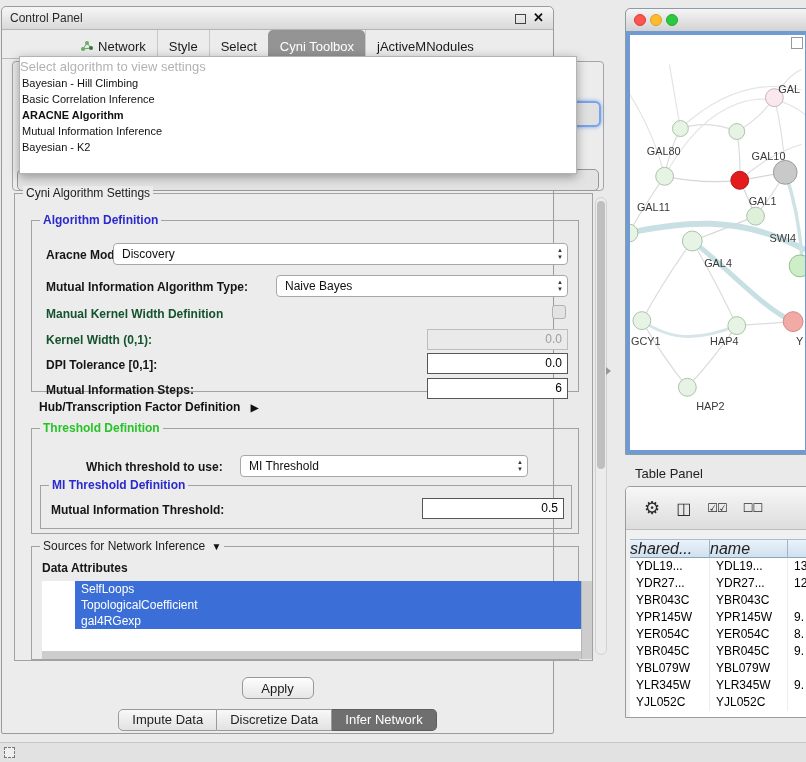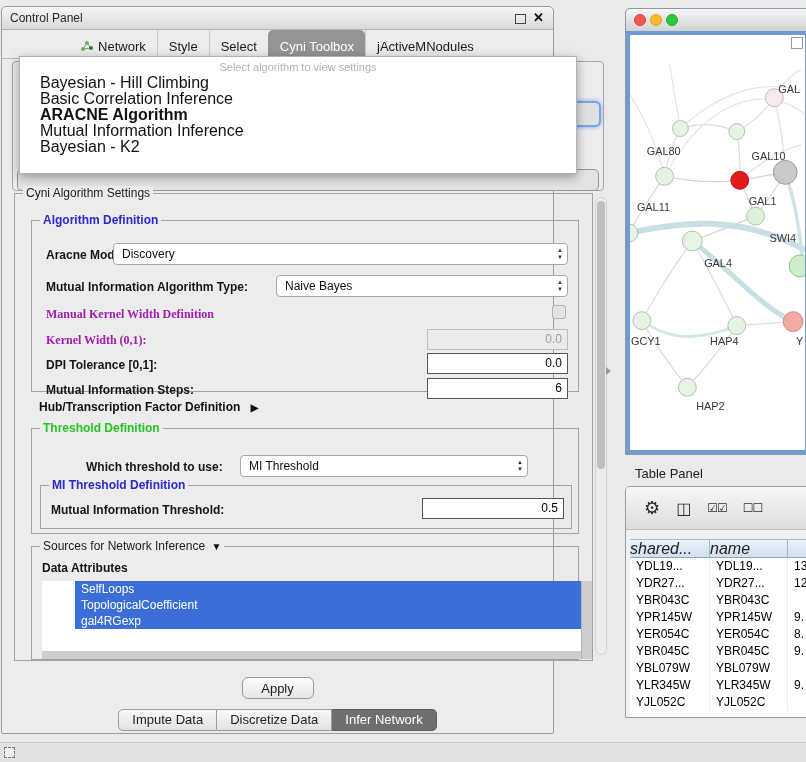--- a/index.html
+++ b/index.html
@@ -26,33 +26,33 @@
   .under-box{position:absolute;left:10px;top:54px;width:592px;height:130px;background:#ececec;
     border:1px solid #a5a5a5;border-radius:4px;box-sizing:border-box;}
   .algo-combo{position:absolute;left:4px;right:4px;top:107px;height:20px;background:#e3e3e3;
     border:1px solid #979797;border-radius:5px;}
   .help-btn{position:absolute;right:2px;top:39px;width:33px;height:26px;background:#e0e0e0;
     border:2px solid #7aa4e8;border-radius:6px;box-shadow:0 0 4px #7aa4e8;box-sizing:border-box;}
 
   
   .popup{position:absolute;left:17px;top:49px;width:558px;height:118px;background:#fff;
     border:1px solid #b3b3b3;box-shadow:0 3px 10px rgba(0,0,0,.35);z-index:50;padding-top:2px;box-sizing:border-box;}
-  .popup-placeholder{height:16px;line-height:16px;text-align:center;color:#b2b2b2;font-size:11px;}
-  .popup-item{height:16px;line-height:16px;padding-left:20px;font-size:16px;color:#111;white-space:nowrap;}
+  .popup-placeholder{height:16px;line-height:16px;color:#b2b2b2;font-size:13px;}
+  .popup-item{height:16px;line-height:16px;padding-left:2px;font-size:11px;color:#111;white-space:nowrap;}
   .popup-item.bold{font-weight:bold;}
 
   
   .fieldset{position:absolute;border:1px solid #a2a2a2;border-radius:0;box-sizing:border-box;}
   .legend{position:absolute;top:-8px;left:8px;background:#ececec;padding:0 3px;font-size:12px;
     font-weight:bold;white-space:nowrap;}
   .legend.plain{font-weight:normal;color:#1c1c1c;}
   .legend.blue{color:#2a2acc;}
   .legend.green{color:#27c427;}
   .flabel{position:absolute;font-size:12px;font-weight:bold;color:#161616;white-space:nowrap;}
-  .flabel.disabled{color:#a21caf;font-family:Liberation Serif, serif;}
+  .flabel.disabled{color:#14532d;}
 
   .combo{position:absolute;height:22px;background:#fff;border:1px solid #a8a8a8;border-radius:4px;
     font-size:12px;line-height:20px;padding:0 20px 0 8px;box-sizing:border-box;color:#111;}
   .combo .arrows{position:absolute;right:4px;top:3px;display:flex;flex-direction:column;align-items:center;}
   .combo .arrows i{font-style:normal;font-size:6px;line-height:7px;color:#333;}
 
   .tfield{position:absolute;height:21px;background:#fff;border:1px solid #565656;font-size:12px;
     line-height:19px;text-align:right;padding:0 5px;box-sizing:border-box;color:#000;}
   .tfield.disabled{background:#eaeaea;border:1px solid #bdbdbd;color:#9d9d9d;}
   .checkbox{position:absolute;width:14px;height:14px;background:#e3e3e3;border:1px solid #b2b2b2;

